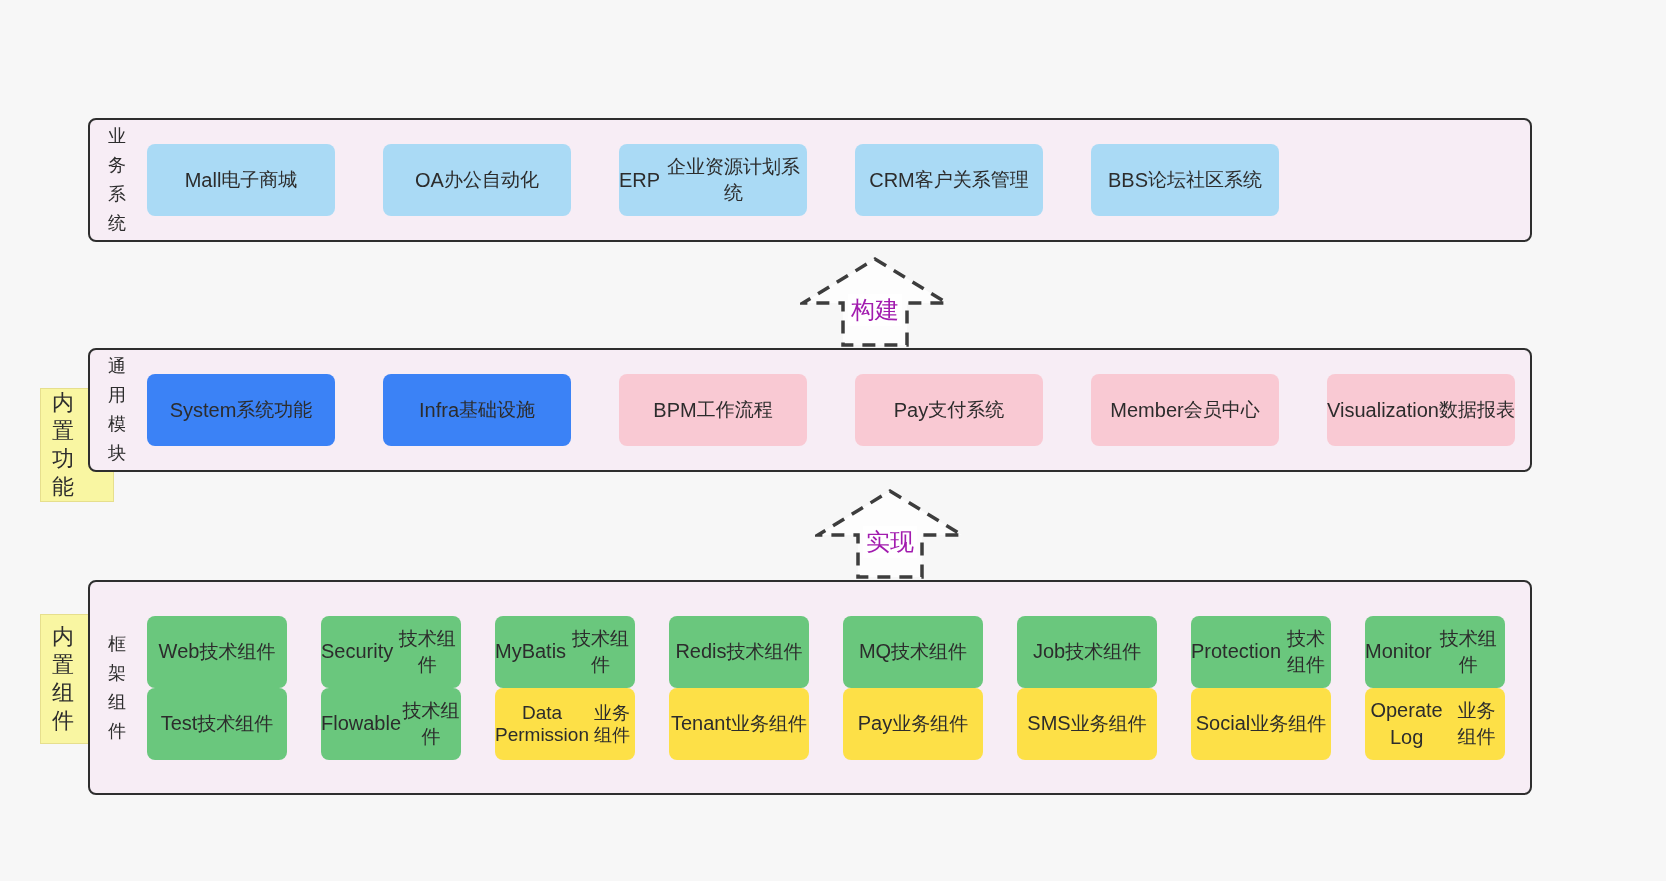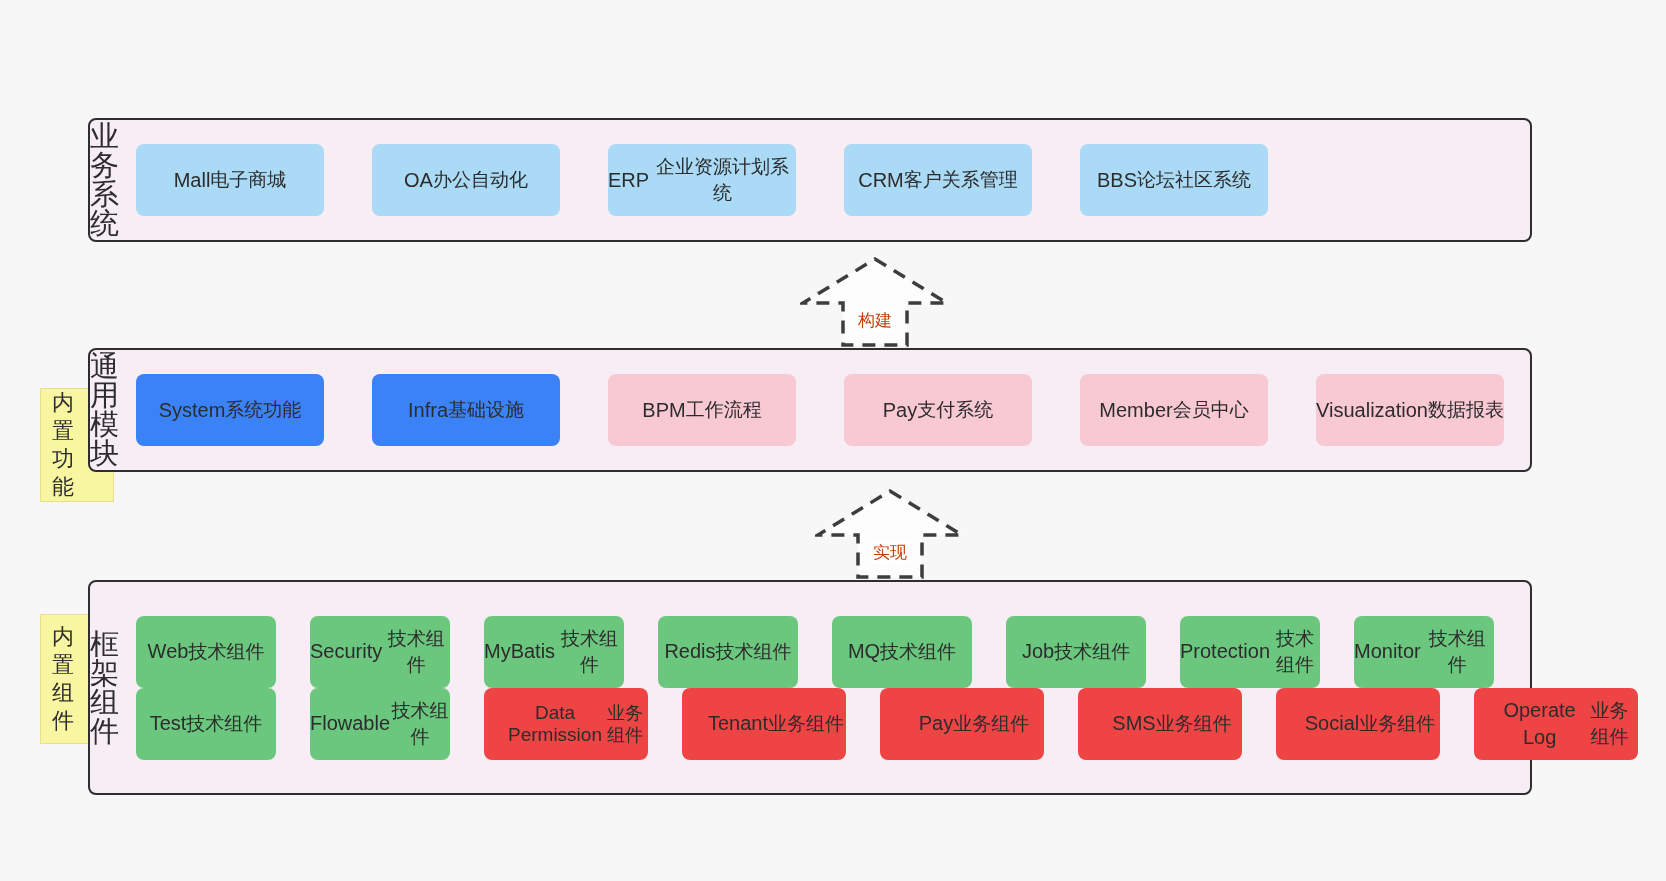--- a/index.html
+++ b/index.html
@@ -6,59 +6,59 @@
   body{font-family:"Liberation Sans","DejaVu Sans",sans-serif;color:#2c2c2c;}
   .stage{position:relative;width:1666px;height:881px;background:#f7f7f7;overflow:hidden;}
 
   
   .panel{position:absolute;left:88px;width:1444px;background:#f7edf5;border:2px solid #2e2e2e;
          border-radius:8px;box-sizing:border-box;display:flex;align-items:center;z-index:2;}
   .p1{top:118px;height:124px;}
   .p2{top:348px;height:124px;}
   .p3{top:580px;height:215px;}
 
-  .vlabel{flex:0 0 26px;font-size:29px;line-height:29px;color:#2d2d2d;
+  .vlabel{flex:0 0 26px;margin-left:14px;font-size:18px;line-height:29px;color:#2d2d2d;
           word-break:break-all;text-align:center;}
 
   .boxrow{display:flex;gap:48px;align-items:center;margin-left:17px;}
   .box{width:188px;height:72px;border-radius:8px;display:flex;
        justify-content:center;align-items:center;text-align:center;}
   .box .en{font-size:20px;line-height:27px;}
   .box .zh{font-size:19px;line-height:26px;}
 
   .grid2{display:flex;flex-direction:column;margin-left:17px;}
   .row8{display:flex;gap:34px;}
   .row8 .box{width:140px;}
   .box.sm .en{font-size:19px;line-height:22px;}
   .box.sm .zh{font-size:18px;line-height:22px;}
 
   
   .blue{background:#aadaf5;}
   .red{background:#3b82f6;}
   .pink{background:#f9c9d3;}
   .green{background:#6ac77d;}
-  .lgreen{background:#ef4444;padding-left:24px;}
+  .lgreen{background:#fde047;}
 
   
   .sticky{position:absolute;left:40px;width:74px;background:#f9f6a2;border:1px solid #e6df8d;
           box-sizing:border-box;display:flex;align-items:center;z-index:1;}
   .s1{top:388px;height:114px;}
   .s2{top:614px;height:130px;}
   .sticky .vtext{width:24px;margin-left:10px;font-size:22px;line-height:28px;
                  word-break:break-all;color:#2d2d2d;text-align:center;}
   .fold{position:absolute;top:-1px;right:-1px;width:0;height:0;border-style:solid;
         border-width:0 18px 18px 0;border-color:transparent #f7f7f7 #c6c6c6 transparent;}
 
   
   .arrow{position:absolute;width:150px;height:92px;z-index:1;}
   .arrow svg{display:block;width:100%;height:100%;}
   .a1{left:800px;top:256px;}
   .a2{left:815px;top:488px;}
-  .albl{position:absolute;left:50%;top:53px;transform:translateX(-50%);background:#ffffff;
-        font-size:17px;color:#c2410c;padding:0 3px;white-space:nowrap;}
+  .albl{position:absolute;left:50%;top:38px;transform:translateX(-50%);background:#ffffff;
+        font-size:24px;color:#a21caf;padding:0 3px;white-space:nowrap;}
 </style>
 </head>
 <body>
 
 <div class="stage">
 
   <div class="sticky s1">
     <span class="fold"></span>
     <div class="vtext">内置功能</div>
   </div>

